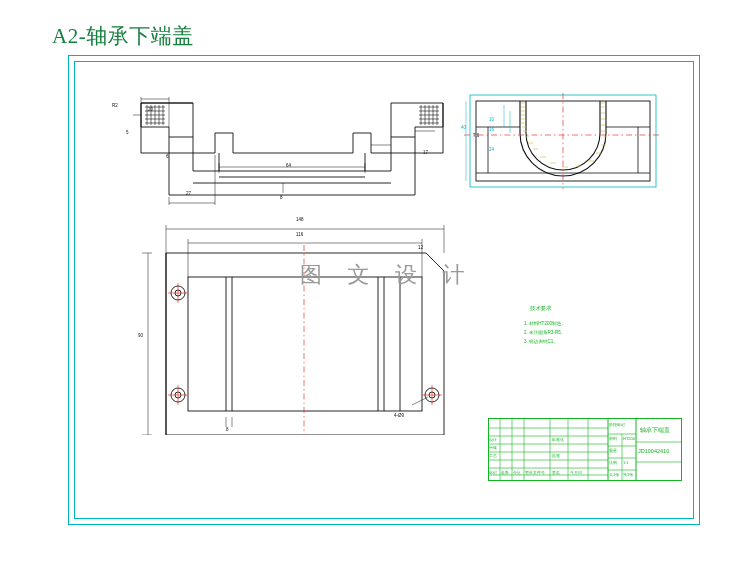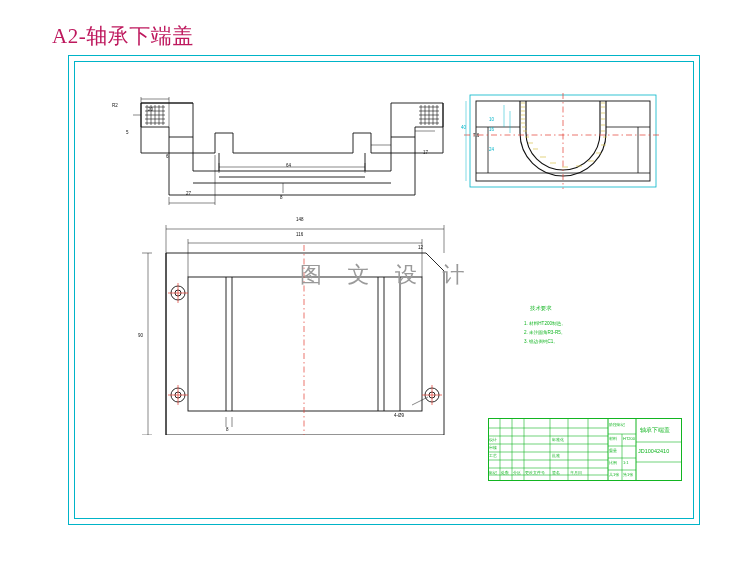--- a/index.html
+++ b/index.html
@@ -13,21 +13,21 @@
     position: relative;
     font-family: "Liberation Sans", sans-serif;
     overflow: hidden;
   }
   #page-title {
     position: absolute;
     left: 52px;
     top: 22px;
     font-family: "Liberation Serif", serif;
     font-size: 21px;
-    color: #be185d;
+    color: #15803d;
     letter-spacing: 0.5px;
     white-space: nowrap;
   }
   #drawing-area {
     position: absolute;
     left: 68px;
     top: 55px;
     width: 632px;
     height: 470px;
   }

